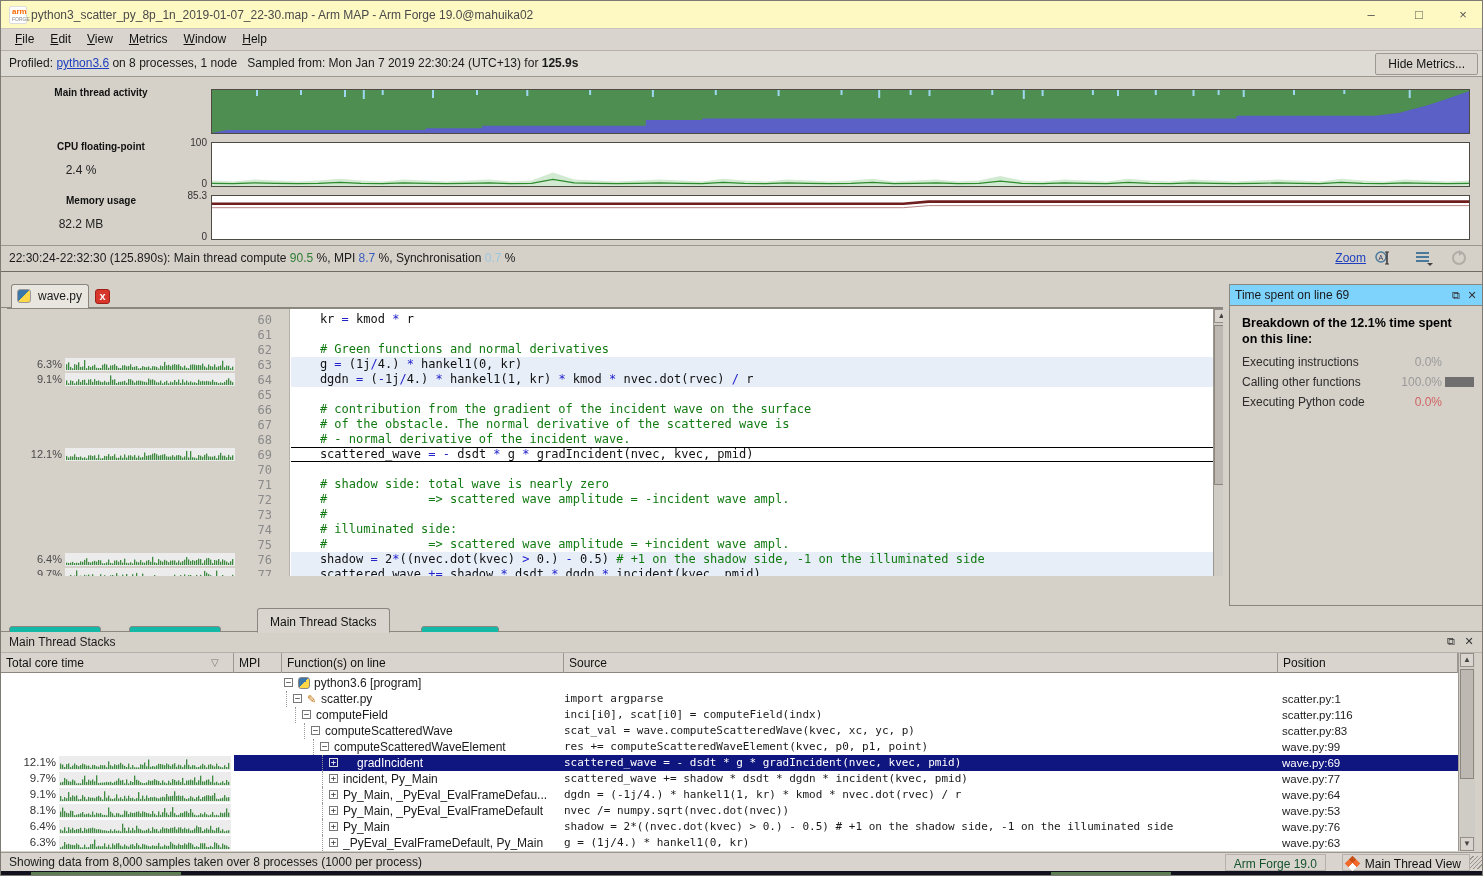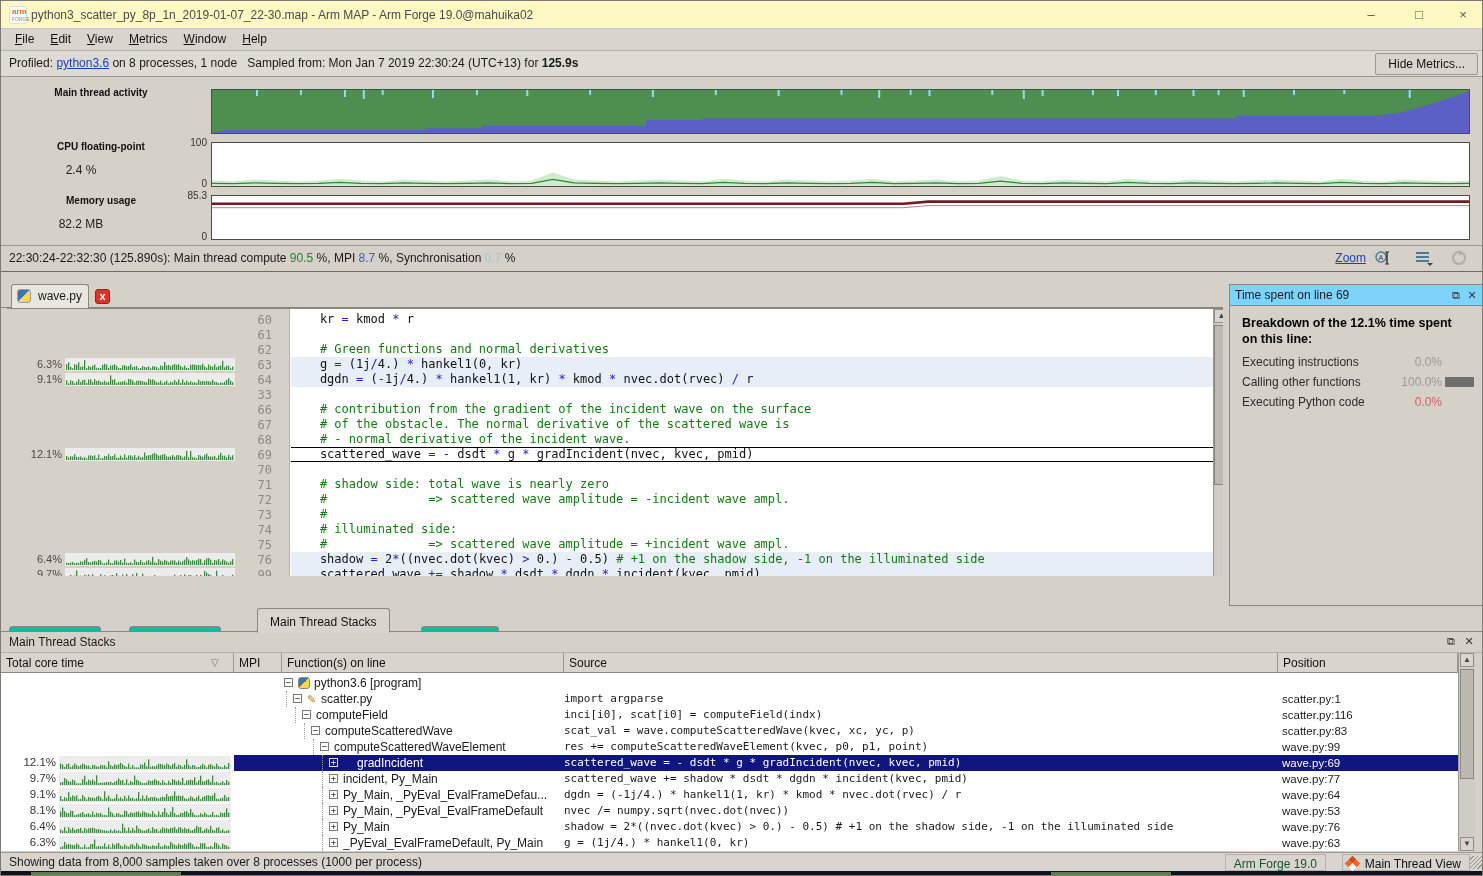--- a/index.html
+++ b/index.html
@@ -416,21 +416,21 @@
                 <rect x="157" y="9.9" width="1.3" height="2.1" fill="#3d8a40"></rect>
                 <rect x="159" y="8.8" width="1.3" height="3.2" fill="#3d8a40"></rect>
                 <rect x="161" y="6.9" width="1.3" height="5.1" fill="#3d8a40"></rect>
                 <rect x="163" y="5.3" width="1.3" height="6.7" fill="#3d8a40"></rect>
                 <rect x="165" y="7.7" width="1.3" height="4.3" fill="#3d8a40"></rect>
                 <rect x="167" y="9.2" width="1.3" height="2.8" fill="#3d8a40"></rect>
               </svg></span>
             <span class="ln">64</span>
           </div>
           <div class="grow" style="top: 78px;">
-            <span class="ln">33</span>
+            <span class="ln">65</span>
           </div>
           <div class="grow" style="top: 93px;">
             <span class="ln">66</span>
           </div>
           <div class="grow" style="top: 108px;">
             <span class="ln">67</span>
           </div>
           <div class="grow" style="top: 123px;">
             <span class="ln">68</span>
           </div>
@@ -716,21 +716,21 @@
                 <rect x="151" y="2.6" width="1.3" height="9.4" fill="#3d8a40"></rect>
                 <rect x="153" y="10.4" width="1.3" height="1.6" fill="#3d8a40"></rect>
                 <rect x="155" y="10.0" width="1.3" height="2.0" fill="#3d8a40"></rect>
                 <rect x="157" y="7.0" width="1.3" height="5.0" fill="#3d8a40"></rect>
                 <rect x="159" y="9.9" width="1.3" height="2.1" fill="#3d8a40"></rect>
                 <rect x="161" y="9.9" width="1.3" height="2.1" fill="#3d8a40"></rect>
                 <rect x="163" y="10.2" width="1.3" height="1.8" fill="#3d8a40"></rect>
                 <rect x="165" y="9.2" width="1.3" height="2.8" fill="#3d8a40"></rect>
                 <rect x="167" y="6.8" width="1.3" height="5.2" fill="#3d8a40"></rect>
               </svg></span>
-            <span class="ln">99</span>
+            <span class="ln">77</span>
           </div>
           <div class="grow" style="top: 273px;">
             <span class="ln">78</span>
           </div>
           <div class="grow" style="top: 288px;">
             <span class="ln">79</span>
           </div>
         </div>
       <div id="code">
           <div class="crow" style="top: 3px;">    kr <span class="op">=</span> kmod <span class="op">*</span> r</div>

